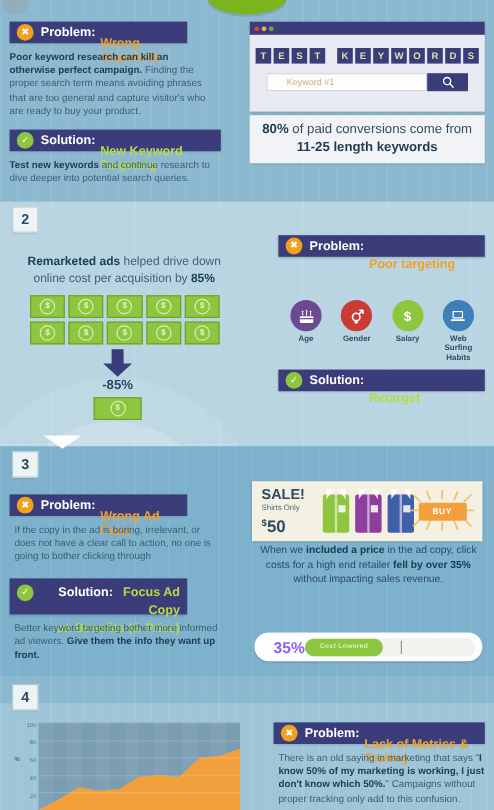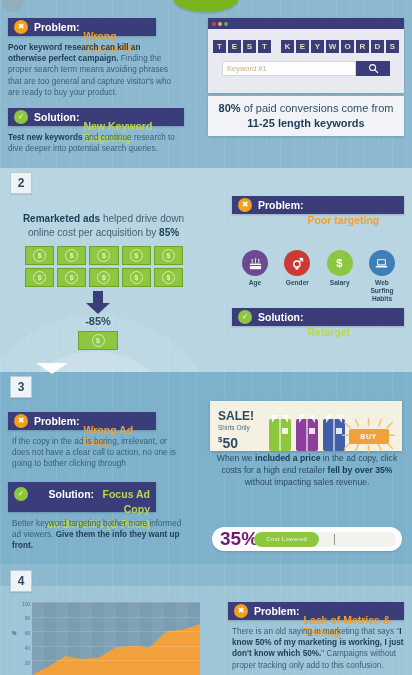--- a/index.html
+++ b/index.html
@@ -195,21 +195,21 @@
     margin: 8px 14px 0 14px;
     height: 15px;
   }
   .kw-input {
     flex: 1;
     background: #fdfdfd;
     border: 1px solid #d4d6e0;
     font-size: 7.5px;
     color: #c9b07e;
     display: flex; align-items: center;
-    padding-left: 4px;
+    padding-left: 16px;
     box-sizing: border-box;
   }
   .kw-btn {
     width: 34px;
     background: #3b3d7a;
     display: flex; align-items: center; justify-content: center;
   }
   .stat-box {
     position: absolute;
     left: 208px; top: 96px;
@@ -320,21 +320,21 @@
   }
 
   
   .sale-card {
     position: absolute;
     left: 210px; top: 401px;
     width: 192px; height: 50px;
     background: #f4f1e2;
     box-shadow: 0 1px 3px rgba(0,0,0,.2);
     display: flex;
-    align-items: flex-end;
+    align-items: center;
   }
   .sale-txt {
     padding-left: 8px;
     width: 48px;
   }
   .sale-txt .l1 { font-size: 12px; font-weight: bold; color: #2b4a63; line-height: 13px; }
   .sale-txt .l2 { font-size: 6.5px; color: #4c6d80; line-height: 9px; }
   .sale-txt .l3 { font-size: 14px; font-weight: bold; color: #2b4a63; line-height: 16px; }
   .sale-txt .l3 sup { font-size: 8px; vertical-align: super; }
   .shirts { display: flex; gap: 5px; margin-left: 4px; }
@@ -390,23 +390,23 @@
     position: absolute;
     left: 212px; top: 527px;
     width: 190px; height: 24px;
     background: #fdfdfd;
     border-radius: 12px;
     display: flex;
     align-items: center;
     box-shadow: 0 1px 2px rgba(0,0,0,.15);
   }
   .meter .pct {
-    font-size: 19px;
-    font-weight: bold;
-    color: #701a75;
+    font-size: 13px;
+    font-weight: bold;
+    color: #8b5cf6;
     margin-left: 8px;
     width: 34px;
     text-align: right;
   }
   .meter .track {
     position: relative;
     flex: 1;
     height: 15px;
     margin-right: 6px;
     background: #f2f2ee;

